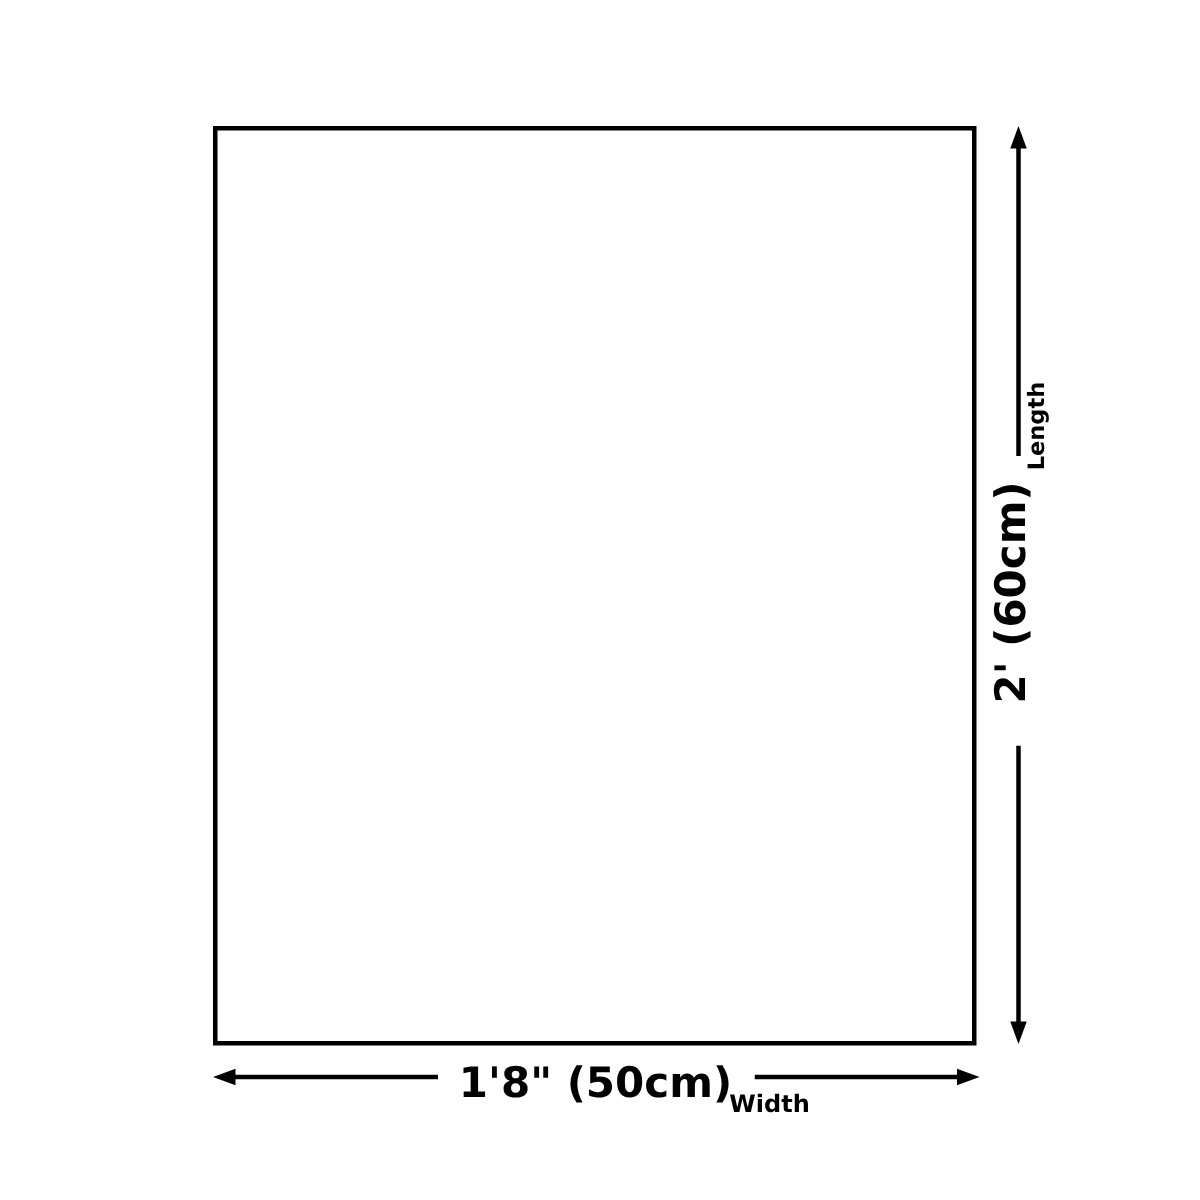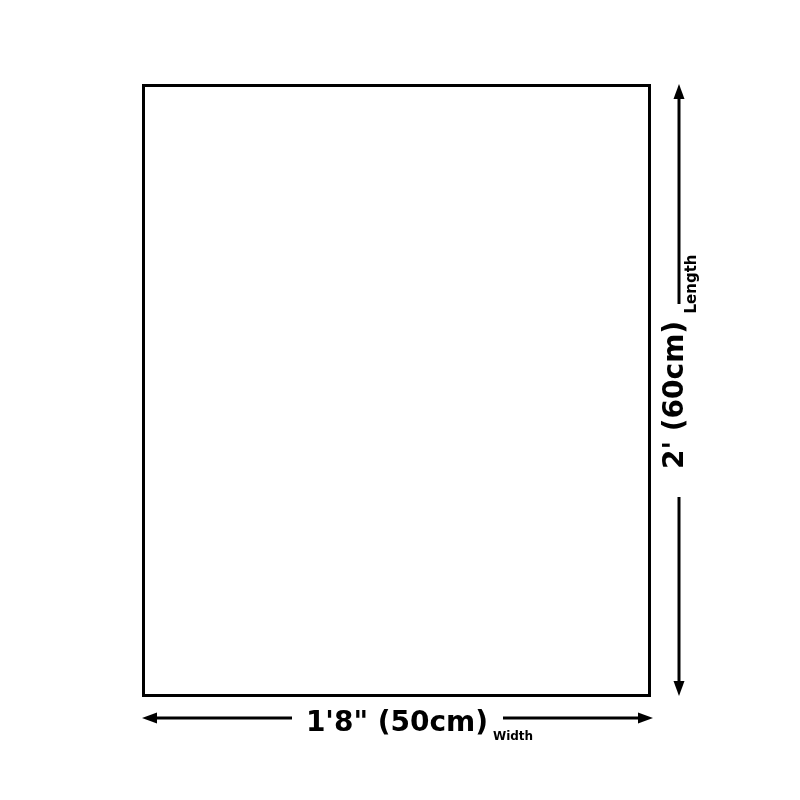--- a/index.html
+++ b/index.html
@@ -62,21 +62,21 @@
     height: 34px;
     line-height: 34px;
     font-size: 28px;
   }
   .width-label {
     left: 463px;
     top: 727px;
     width: 100px;
     height: 18px;
     line-height: 18px;
-    font-size: 12px;
+    font-size: 16px;
   }
 </style>
 </head>
 <body>
 
 <div class="canvas">
 
   <div class="product-rect"></div>
 
   <svg class="arrow-svg" style="left:671px; top:84px;" width="16" height="220" viewBox="0 0 16 220">

